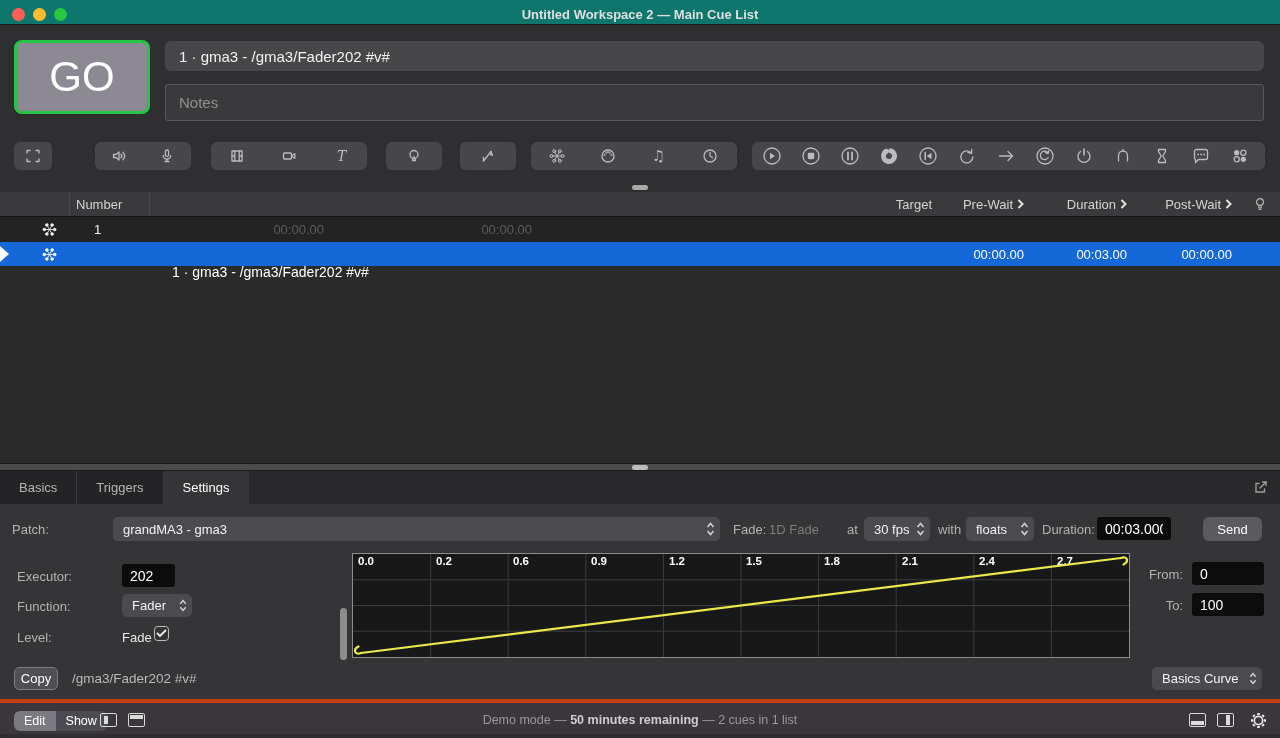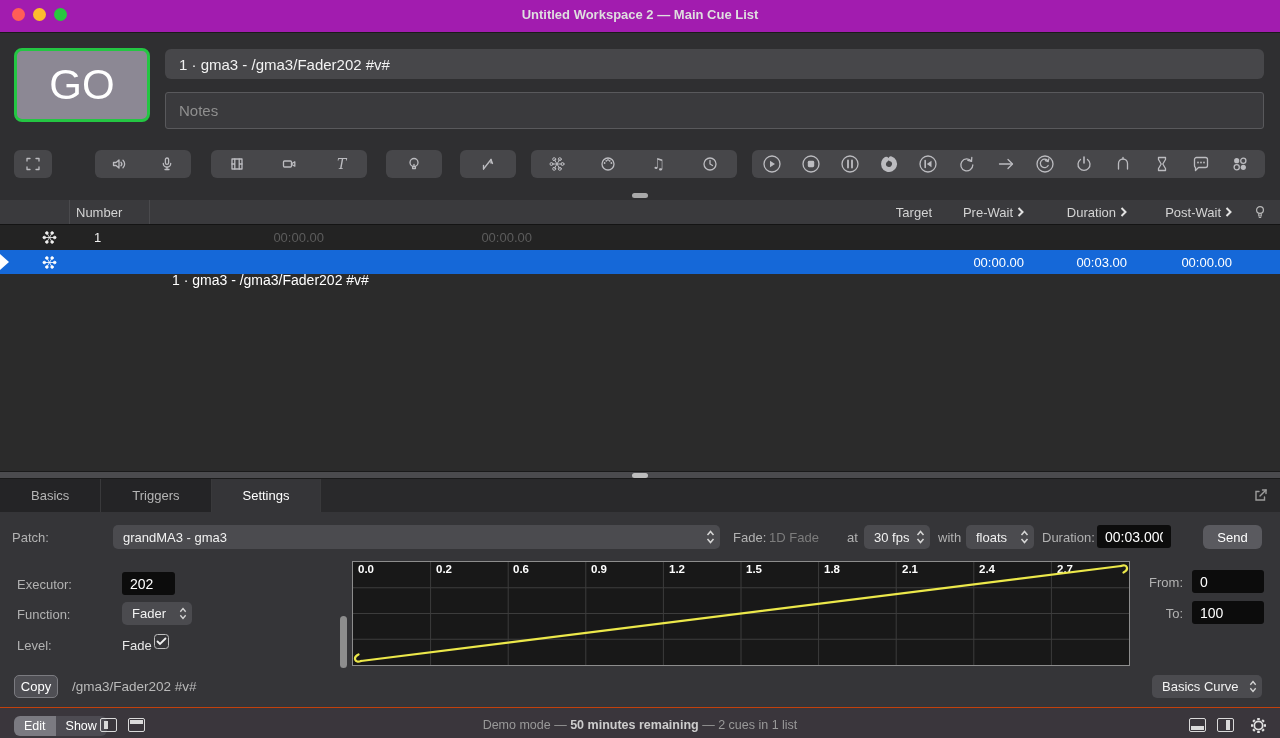--- a/index.html
+++ b/index.html
@@ -1,21 +1,21 @@
 <!DOCTYPE html>
 <html><head>
 <meta charset="utf-8">
 <style>
   * { box-sizing: border-box; margin:0; padding:0; }
   html,body { width:1280px; height:738px; overflow:hidden; background:#2e2e30;
     font-family:"Liberation Sans", sans-serif; color:#e8e8e8; }
   .window { position:relative; width:1280px; height:738px; display:flex; flex-direction:column; background:#2e2e30; }
 
   
-  .titlebar { height:33px; background:#a21caf; border-bottom:1px solid #1b1b1b; position:relative; flex:none; }
+  .titlebar { height:25px; background:#0f766e; border-bottom:1px solid #1b1b1b; position:relative; flex:none; }
   .lights { position:absolute; left:12px; top:8px; display:flex; gap:8px; }
   .light { width:13px; height:13px; border-radius:50%; }
   .titlebar .wtitle { position:absolute; left:0; right:0; top:0; height:29px; line-height:29px;
     text-align:center; font-size:13px; font-weight:bold; color:#dfdfdf; }
 
   
   .header { height:158px; background:#2f2f31; position:relative; flex:none; }
   .go-btn { position:absolute; left:14px; top:15px; width:136px; height:74px; background:#8c8894;
     border:3px solid #24c643; border-radius:8px; display:flex; align-items:center; justify-content:center;
     color:#fff; font-size:42px; }
@@ -60,21 +60,21 @@
   .row-normal .timeval { color:#5c5c5c; }
   .row-sel { background:#1568d8; color:#fff; height:24px; }
   .row-sel .timeval { color:#fff; }
   .playhead { position:absolute; left:0; top:4px; }
   .cue-empty { flex:1; background:#2b2b2b; }
   .neticon svg { stroke:#f0f0f0; fill:#f0f0f0; }
   .row-sel .neticon svg { stroke:#fff; fill:#fff; }
 
   
   .tabbar { height:33px; background:#29292b; display:flex; align-items:stretch; position:relative; flex:none; }
-  .tab { display:flex; align-items:center; padding:0 31px; font-size:13px; background:#242426; color:#b5b5b5;
+  .tab { display:flex; align-items:center; padding:0 19px; font-size:13px; background:#242426; color:#b5b5b5;
     border-right:1px solid #39393b; cursor:default; }
   .tab.active { background:#353538; color:#ffffff; }
   .popout { position:absolute; right:12px; top:9px; }
   .popout svg { stroke:#9c9c9c; fill:none; stroke-width:1.4; stroke-linecap:round; }
 
   
   .settings { height:195px; background:#353538; position:relative; flex:none; font-size:13px; }
   .flabel { color:#b2b2b2; position:absolute; }
   .dd { position:absolute; background:#4b4b4f; border-radius:5px; height:24px; display:flex; align-items:center;
     justify-content:space-between; padding:0 5px 0 10px; color:#f2f2f2; }
@@ -94,21 +94,21 @@
   .graph svg.grid { position:absolute; left:0; top:0; }
   .ticklbl { position:absolute; top:1px; font-size:11.5px; font-weight:bold; color:#fff; }
   .curve { position:absolute; left:0; top:0; }
 
   .copy-btn { position:absolute; left:14px; top:163px; width:44px; height:23px; background:#4f4f54;
     border:1px solid #7b7b80; border-radius:5px; display:flex; align-items:center; justify-content:center;
     color:#fff; font-size:13px; }
   .osc-msg { position:absolute; left:72px; top:167px; color:#bababa; font-size:13.5px; }
 
   
-  .statusbar { height:35px; background:#3a363c; border-top:1px solid #c2410c; position:relative; flex:none; }
+  .statusbar { height:35px; background:#3a363c; border-top:4px solid #c2410c; position:relative; flex:none; }
   .seg { position:absolute; left:14px; top:8px; display:flex; height:20px; border-radius:6px; overflow:hidden; font-size:12.5px; }
   .seg .on { background:#7b7a81; color:#fff; display:flex; align-items:center; padding:0 10px; }
   .seg .off { background:#4d4b52; color:#fff; display:flex; align-items:center; padding:0 10px; }
   .pi { position:absolute; width:17px; height:14px; border:1.5px solid #dadada; border-radius:2px; top:10px; }
   .pi .fill { position:absolute; background:#dadada; }
   .statustext { position:absolute; left:0; right:0; top:0; height:35px; line-height:35px; text-align:center;
     font-size:12.5px; color:#999; }
   .statustext b { color:#cdcdcd; }
   .gear { position:absolute; right:12px; top:8px; }
   .gear svg { stroke:#e2e2e2; fill:none; }

